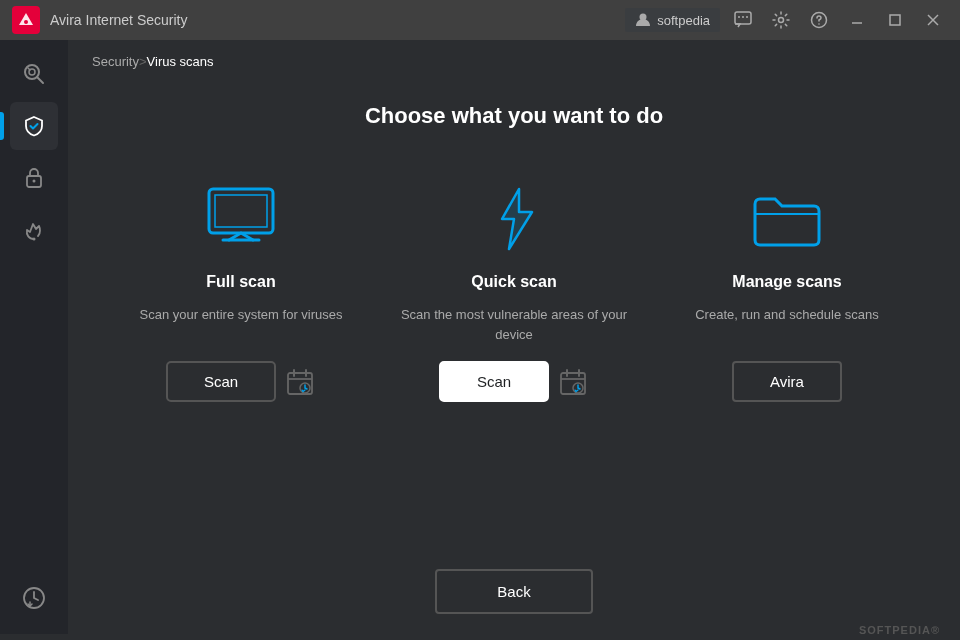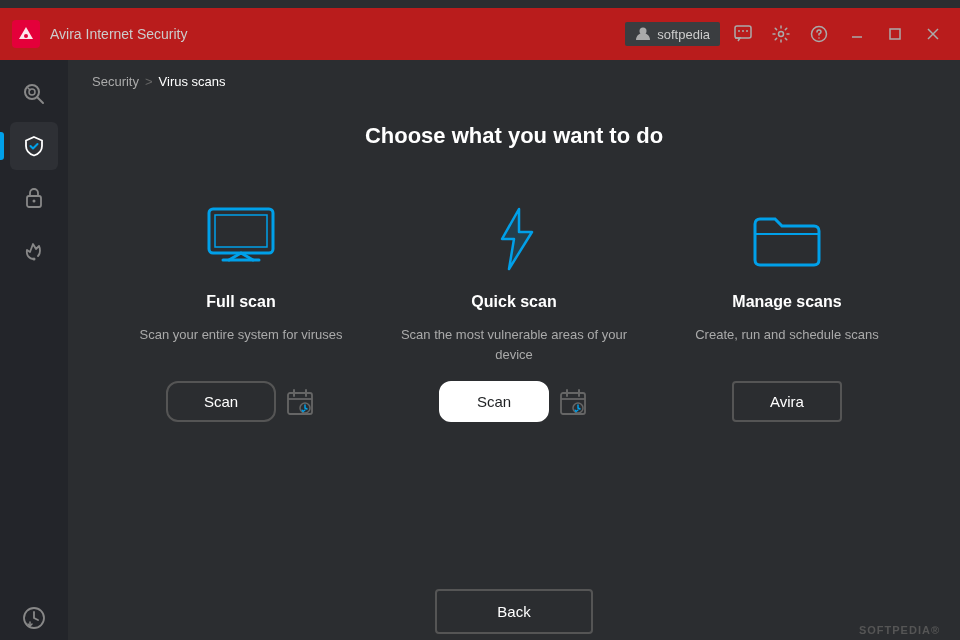--- a/index.html
+++ b/index.html
@@ -8,27 +8,26 @@
       height: 640px;
       background: #2b2d30;
       font-family: 'Segoe UI', Arial, sans-serif;
       color: #fff;
       overflow: hidden;
       position: relative;
     }
 
     
     .titlebar {
-      height: 52px;
-      background: #b91c1c;
+      height: 40px;
+      background: #404040;
       display: flex;
       align-items: center;
       justify-content: space-between;
       padding: 0 12px;
-      margin-top: 8px;
     }
     .titlebar-left {
       display: flex;
       align-items: center;
       gap: 10px;
     }
     .avira-logo {
       width: 28px;
       height: 28px;
       background: #e4003a;
@@ -127,21 +126,20 @@
       padding: 0;
     }
 
     
     .breadcrumb {
       padding: 14px 24px;
       font-size: 13px;
       color: #aaa;
       display: flex;
       align-items: center;
-      gap: 6px;
     }
     .breadcrumb-link { color: #aaa; }
     .breadcrumb-sep { color: #666; }
     .breadcrumb-current { color: #fff; }
 
     
     .page-content {
       flex: 1;
       display: flex;
       flex-direction: column;
@@ -202,21 +200,21 @@
       gap: 8px;
     }
 
     .btn-scan {
       padding: 10px 36px;
       border: 2px solid #555;
       background: transparent;
       color: #fff;
       font-size: 15px;
       font-weight: 500;
-      border-radius: 12px;
+      border-radius: 5px;
       cursor: pointer;
       transition: background 0.2s;
     }
     .btn-scan.active {
       background: #fff;
       color: #1e2022;
       border-color: #fff;
     }
 
     .btn-open {

